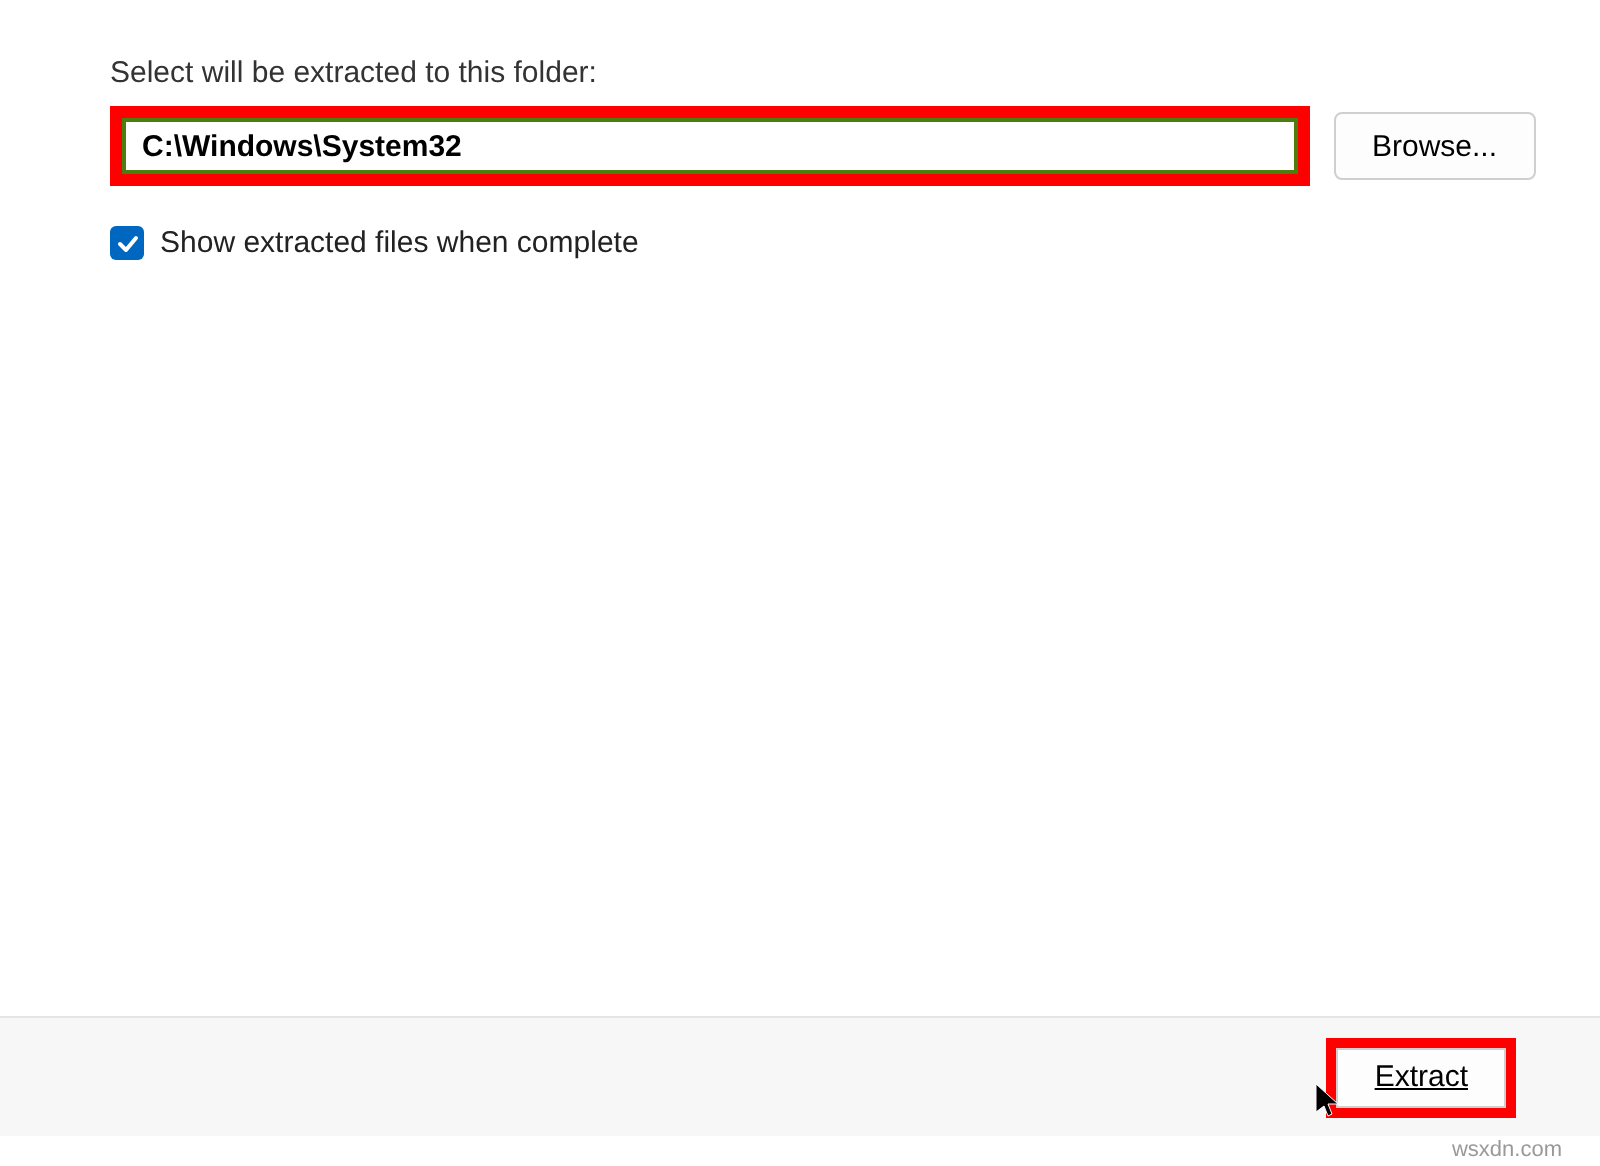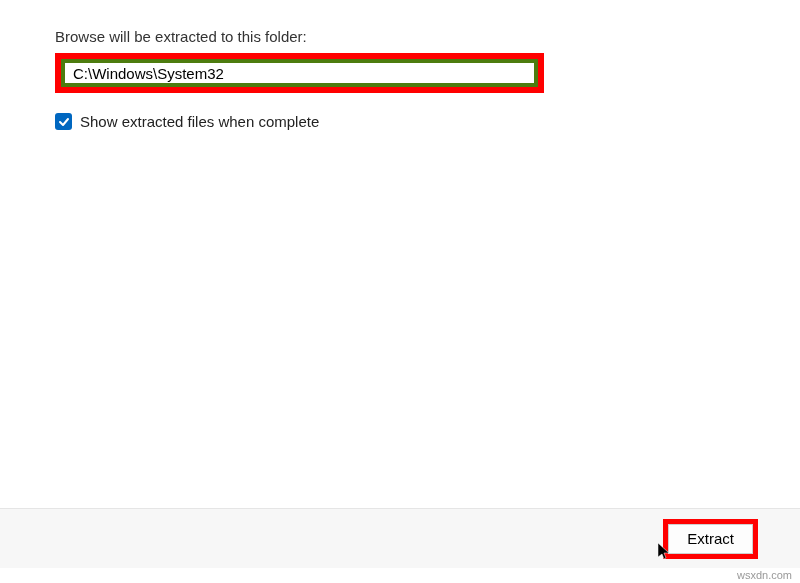--- a/index.html
+++ b/index.html
@@ -29,27 +29,28 @@
       display: flex;
       align-items: center;
       gap: 12px;
       margin-bottom: 20px;
     }
     .path-input-wrap {
       border: 6px solid #ff0000;
       display: inline-block;
     }
     .path-input {
-      width: 477px;
+      width: 588px;
       height: 28px;
-      border: 4px solid #4d7c0f;
+      border: 2px solid #4d7c0f;
       padding: 0 8px;
       font-size: 15px;
       font-family: inherit;
       outline: none;
+      font-weight: bold;
     }
     .browse-btn {
       height: 34px;
       padding: 0 18px;
       background: #fdfdfd;
       border: 1px solid #cfcfcf;
       border-radius: 4px;
       font-size: 15px;
       font-family: inherit;
       cursor: pointer;
@@ -99,48 +100,50 @@
       padding: 0 18px;
       background: #fdfdfd;
       border: 1px solid #cfcfcf;
       border-radius: 4px;
       font-size: 15px;
       font-family: inherit;
       cursor: pointer;
     }
     .extract-btn {
       border-radius: 0;
+      text-decoration: underline;
     }
     .watermark {
       position: absolute;
       bottom: 2px;
-      right: 8px;
+      right: 19px;
       font-size: 11px;
       color: #999;
     }
     .cursor {
       position: absolute;
       bottom: 18px;
       right: 128px;
       font-size: 16px;
       color: #000;
       pointer-events: none;
     }
   </style>
 </head>
 <body>
 
 <div class="content">
 
-  <div class="label">Browse will be extracted to this folder:</div>
+  <div class="label">Select will be extracted to this folder:</div>
 
   <div class="path-row">
     <span class="path-input-wrap">
       <input type="text" class="path-input" value="C:\Windows\System32" style="">
     </span>
+    <button class="browse-btn">Browse...</button>
   </div>
 
   <div class="check-row">
     <span class="checkbox">
       <svg width="12" height="12" viewBox="0 0 12 12">
         <path d="M2 6 L5 9 L10 3" stroke="#fff" stroke-width="2" fill="none" stroke-linecap="round" stroke-linejoin="round"></path>
       </svg>
     </span>
     <span class="check-label">Show extracted files when complete</span>
   </div>

